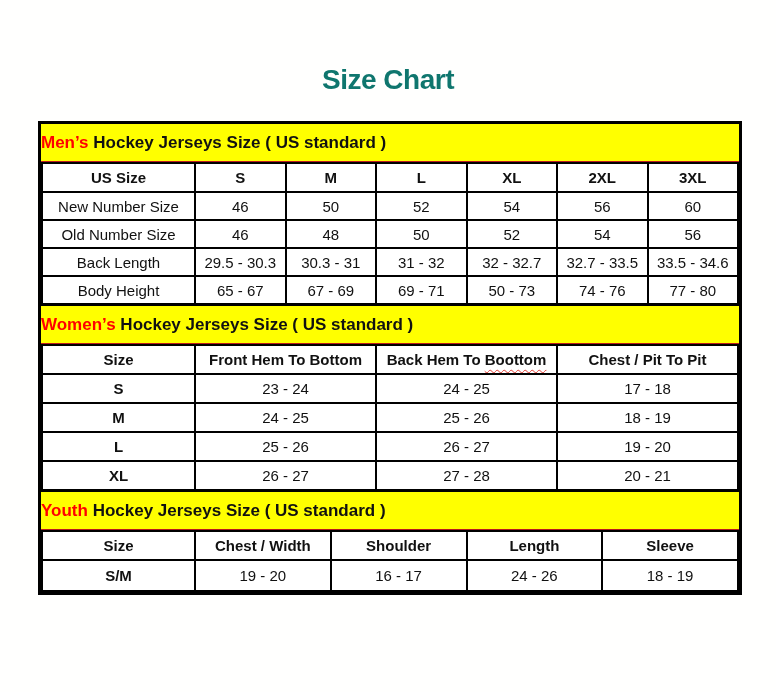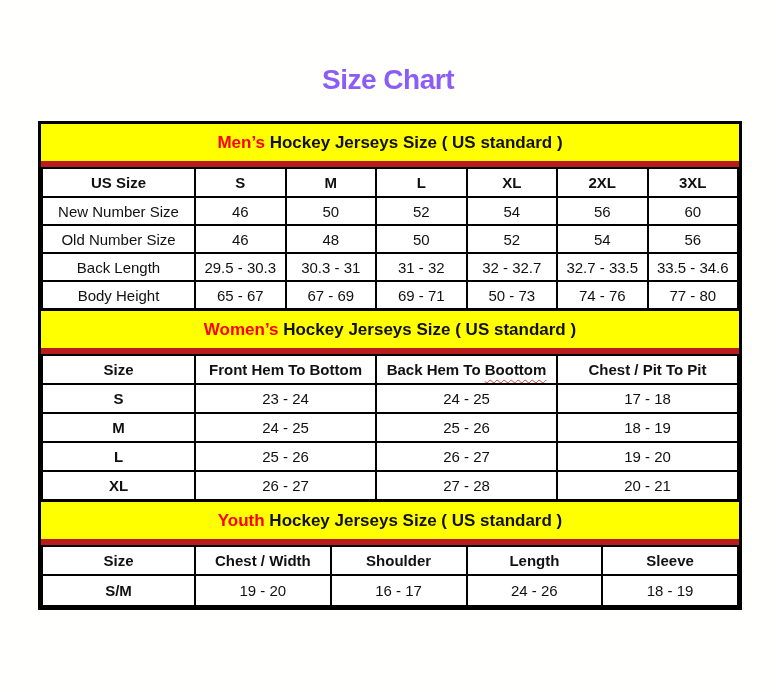--- a/index.html
+++ b/index.html
@@ -13,41 +13,40 @@
     color: #111111;
   }
   .page-title {
     margin: 62px 0 0 0;
     width: 776px;
     text-align: center;
     font-size: 28px;
     line-height: 36px;
     font-weight: 700;
     letter-spacing: -0.5px;
-    color: #8b5cf6;
+    color: #0f766e;
   }
   .chart-wrap {
     position: absolute;
     left: 38px;
     top: 121px;
     width: 704px;
     border: 3px solid #000000;
     background: #ffffff;
     box-sizing: border-box;
   }
   .band {
     background: #ffff00;
     height: 37px;
     line-height: 37px;
-    text-align: center;
     font-size: 17px;
     font-weight: 700;
     color: #111111;
     border-top: 1px solid #000;
-    border-bottom: 6px solid #b91c1c;
+    border-bottom: 1px solid #b91c1c;
   }
   .band:first-child { border-top: none; }
   .band .accent { color: #ff0000; }
   table.size-table {
     width: 100%;
     border-collapse: collapse;
     table-layout: fixed;
   }
   table.size-table th,
   table.size-table td {

